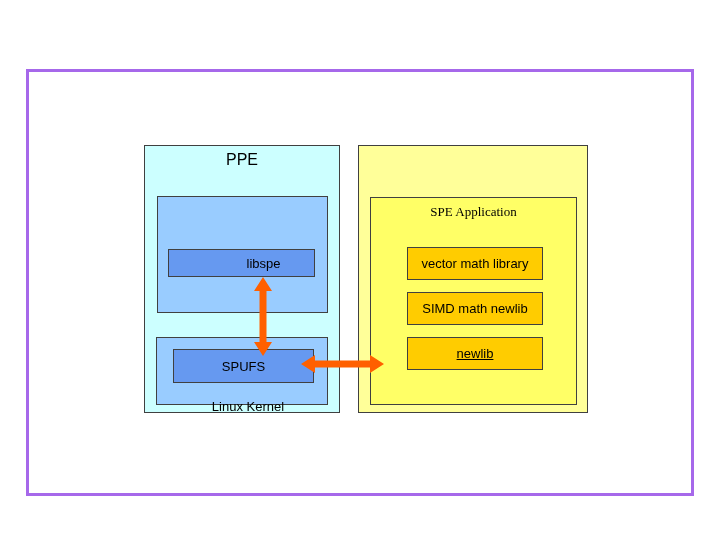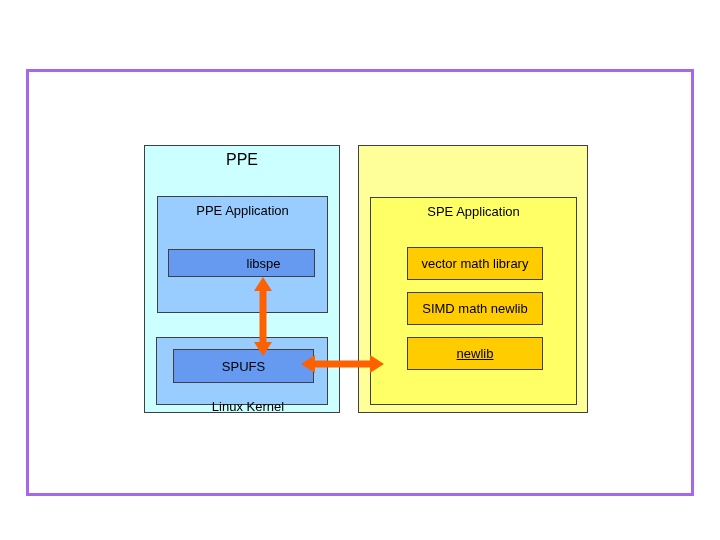--- a/index.html
+++ b/index.html
@@ -39,21 +39,21 @@
   .spe-title{left:358px;top:150px;width:230px;}
   .inner-box{border:1px solid var(--box-border);}
   .ppe-app-box{left:157px;top:196px;width:171px;height:117px;background:var(--ppe-inner-fill);}
   .kernel-box{left:156px;top:337px;width:172px;height:68px;background:var(--ppe-inner-fill);}
   .spe-app-box{left:370px;top:197px;width:207px;height:208px;background:var(--spe-inner-fill);}
   .inner-title{
     left:0;right:0;text-align:center;
     font-size:13px;line-height:16px;
   }
   .ppe-app-title{left:157px;top:203px;width:171px;}
-  .spe-app-title{left:370px;top:204px;width:207px;}
+  .spe-app-title{left:370px;top:204px;width:207px;font-family:Liberation Serif, serif;}
   .kernel-title{left:156px;top:399px;width:184px;}
   .module-box{
     border:1px solid var(--box-border);
     display:flex;align-items:center;justify-content:center;
     font-size:13px;
   }
   .blue-module{background:var(--ppe-module-fill);}
   .gold-module{background:var(--spe-module-fill);}
   .libspe-box{left:168px;top:249px;width:147px;height:28px;padding-left:44px;}
   .spufs-box{left:173px;top:349px;width:141px;height:34px;}
@@ -69,21 +69,20 @@
 <body>
 
 <div class="canvas">
 
   <div class="abs slide-frame"></div>
 
   <div class="abs group-box ppe-box"></div>
   <div class="abs group-title ppe-title">PPE</div>
 
   <div class="abs inner-box ppe-app-box"></div>
-  <div class="abs inner-title ppe-app-title">PPE Application</div>
 
   <div class="abs module-box blue-module libspe-box">
     <span>libspe</span>
   </div>
 
   <div class="abs inner-box kernel-box"></div>
   <div class="abs module-box blue-module spufs-box">
     <span>SPUFS</span>
   </div>
   <div class="abs inner-title kernel-title">Linux Kernel</div>

